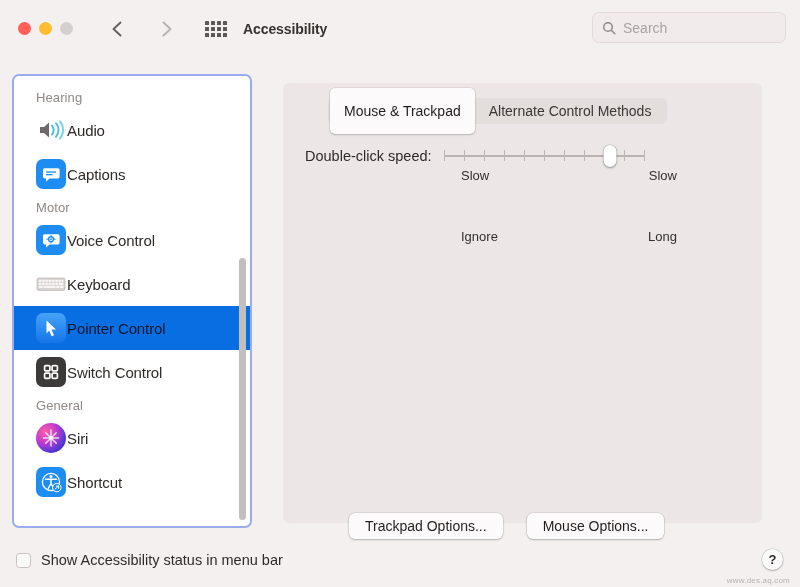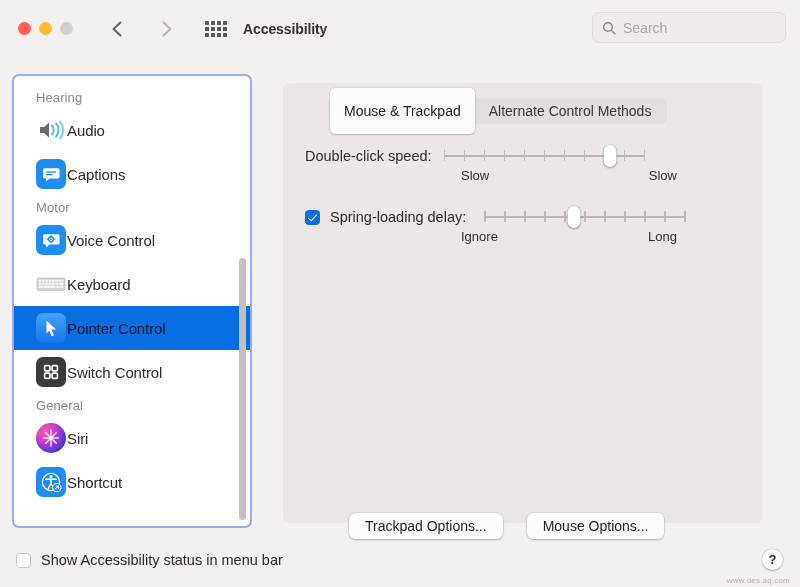--- a/index.html
+++ b/index.html
@@ -590,41 +590,20 @@
             <i style="left:100%"></i>
           </div>
         <div class="thumb" id="dcl-thumb" style="left: 83%;"></div>
       </div>
     </div>
     <div class="scale-labels" style="left:178px; top:85px; width:216px;">
       <span>Slow</span>
       <span>Slow</span>
     </div>
 
-    <div class="row" style="left:22px; top:123px; align-items:center; gap:10px;">
-      <span class="cbox on"></span>
-      <span class="row-label">Spring-loading delay:</span>
-      <div class="slider" style="margin-left:8px;">
-        <div class="rail"></div>
-        <div class="ticks" id="spr-ticks">
-            <i style="left:0%"></i>
-            <i style="left:10%"></i>
-            <i style="left:20%"></i>
-            <i style="left:30%"></i>
-            <i style="left:40%"></i>
-            <i style="left:50%"></i>
-            <i style="left:60%"></i>
-            <i style="left:70%"></i>
-            <i style="left:80%"></i>
-            <i style="left:90%"></i>
-            <i style="left:100%"></i>
-          </div>
-        <div class="thumb" id="spr-thumb" style="left: 45%;"></div>
-      </div>
-    </div>
     <div class="scale-labels" style="left:178px; top:146px; width:216px;">
       <span>Ignore</span>
       <span>Long</span>
     </div>
 
 
     <div class="pane-buttons">
       <div class="btn">Trackpad Options...</div>
       <div class="btn">Mouse Options...</div>
     </div>

